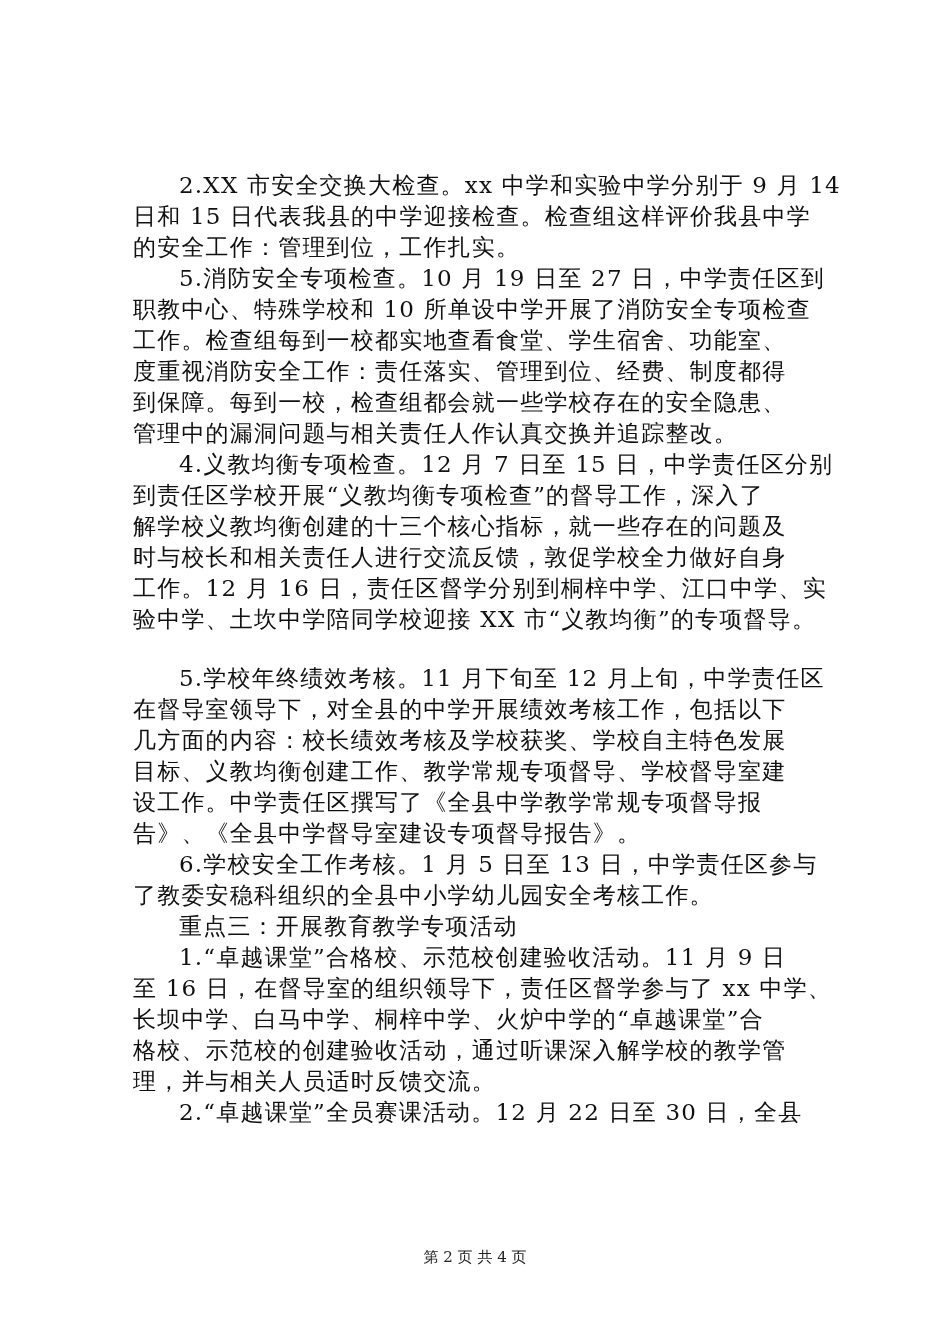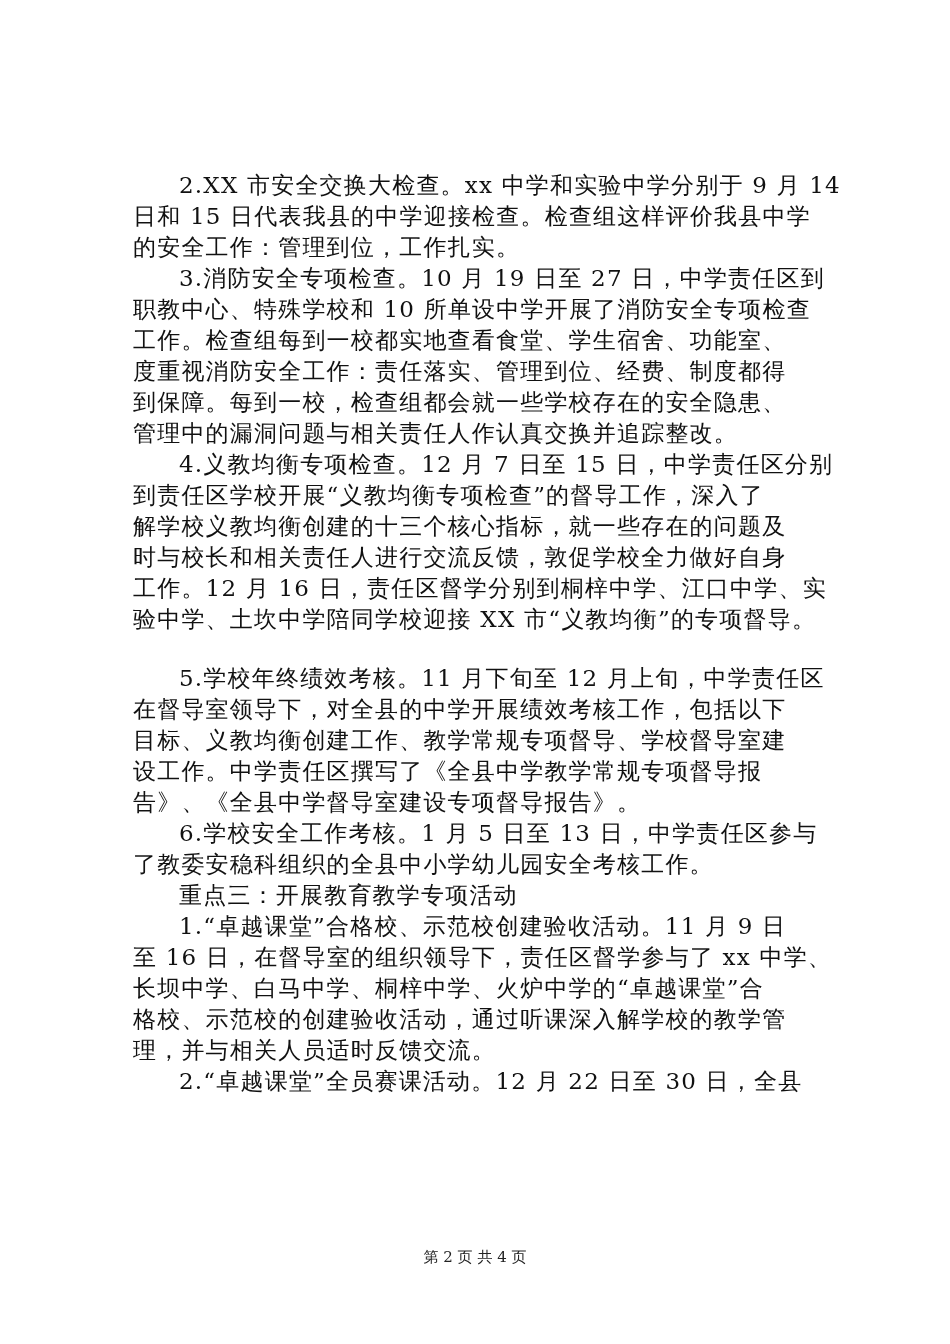--- a/index.html
+++ b/index.html
@@ -19,21 +19,21 @@
 <div class="page">
   <div class="body-text">
 
     <div>
       <div class="line indent">2.XX 市安全交换大检查。xx 中学和实验中学分别于 9 月 14</div>
       <div class="line">日和 15 日代表我县的中学迎接检查。检查组这样评价我县中学</div>
       <div class="line">的安全工作：管理到位，工作扎实。</div>
     </div>
 
     <div>
-      <div class="line indent">3.消防安全专项检查。10 月 19 日至 27 日，中学责任区到</div>
+      <div class="line indent">5.消防安全专项检查。10 月 19 日至 27 日，中学责任区到</div>
       <div class="line">职教中心、特殊学校和 10 所单设中学开展了消防安全专项检查</div>
       <div class="line">工作。检查组每到一校都实地查看食堂、学生宿舍、功能室、</div>
       <div class="line">度重视消防安全工作：责任落实、管理到位、经费、制度都得</div>
       <div class="line">到保障。每到一校，检查组都会就一些学校存在的安全隐患、</div>
       <div class="line">管理中的漏洞问题与相关责任人作认真交换并追踪整改。</div>
     </div>
 
     <div>
       <div class="line indent">4.义教均衡专项检查。12 月 7 日至 15 日，中学责任区分别</div>
       <div class="line">到责任区学校开展“义教均衡专项检查”的督导工作，深入了</div>
@@ -41,20 +41,21 @@
       <div class="line">时与校长和相关责任人进行交流反馈，敦促学校全力做好自身</div>
       <div class="line">工作。12 月 16 日，责任区督学分别到桐梓中学、江口中学、实</div>
       <div class="line">验中学、土坎中学陪同学校迎接 XX 市“义教均衡”的专项督导。</div>
     </div>
 
     <div class="line blank"></div>
 
     <div>
       <div class="line indent">5.学校年终绩效考核。11 月下旬至 12 月上旬，中学责任区</div>
       <div class="line">在督导室领导下，对全县的中学开展绩效考核工作，包括以下</div>
+      <div class="line">几方面的内容：校长绩效考核及学校获奖、学校自主特色发展</div>
       <div class="line">目标、义教均衡创建工作、教学常规专项督导、学校督导室建</div>
       <div class="line">设工作。中学责任区撰写了《全县中学教学常规专项督导报</div>
       <div class="line">告》、《全县中学督导室建设专项督导报告》。</div>
     </div>
 
     <div>
       <div class="line indent">6.学校安全工作考核。1 月 5 日至 13 日，中学责任区参与</div>
       <div class="line">了教委安稳科组织的全县中小学幼儿园安全考核工作。</div>
     </div>
 

